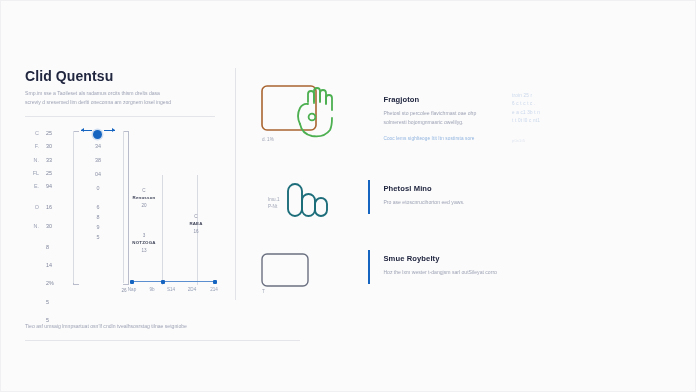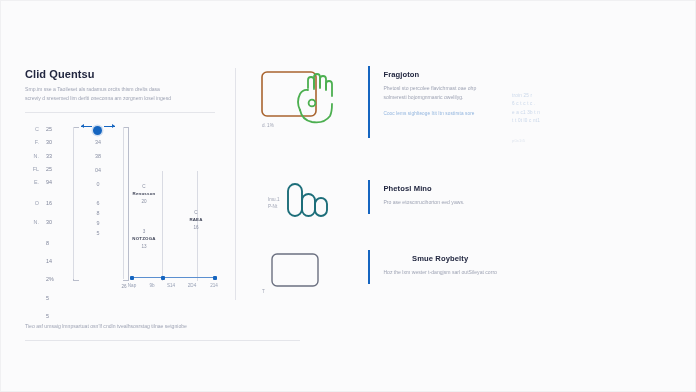--- a/index.html
+++ b/index.html
@@ -16,21 +16,21 @@
   }
   
   .title{
     position:absolute;left:25px;top:20px;
     font-size:15.5px;font-weight:bold;letter-spacing:-0.2px;
     color:#20243a;
   }
   
   .left-col{position:absolute;left:25px;top:68px;width:200px;}
   .sec-head{
-    font-size:11px;font-weight:bold;color:#222740;letter-spacing:.1px;
+    font-size:14px;font-weight:bold;color:#222740;letter-spacing:.1px;
     margin:0 0 5px 0;
   }
   .sec-body{
     font-size:5.1px;line-height:1.75;color:#9ea3b4;margin:0;
     max-width:185px;
   }
   .rule{
     height:1px;background:#e4e5ea;margin-top:9px;width:190px;
   }
   
@@ -227,21 +227,21 @@
       <div class="axis-tick" style="left:97px;top:158px;">Nap</div>
       <div class="axis-tick" style="left:117px;top:158px;">9b</div>
       <div class="axis-tick" style="left:136px;top:158px;">S14</div>
       <div class="axis-tick" style="left:157px;top:158px;">2D4</div>
       <div class="axis-tick" style="left:179px;top:158px;">214</div>
     </div>
   </div>
 
   <div class="divider"></div>
 
-  <div class="feature" style="top:66px;">
+  <div class="feature" style="top:80px;align-items:center;">
     <div class="icon-wrap">
       <svg width="92" height="64" viewBox="0 0 92 64">
         <rect x="6" y="6" width="54" height="44" rx="5" ry="5" fill="none" stroke="#a9642f" stroke-width="1.6"></rect>
         <g fill="none" stroke="#4caf50" stroke-width="1.8" stroke-linecap="round" stroke-linejoin="round">
           <path d="M44 44 q-4 -8 0 -16 q3 -5 8 -4"></path>
           <path d="M52 22 v-8 q0 -3 3 -3 q3 0 3 3 v9"></path>
           <path d="M58 21 v-10 q0 -3 3 -3 q3 0 3 3 v10"></path>
           <path d="M64 22 v-9 q0 -3 3 -3 q3 0 3 3 v10"></path>
           <path d="M70 24 v-6 q0 -3 3 -3 q3 0 3 3 v12"></path>
           <path d="M44 44 q2 10 12 12 q12 2 18 -6 q2 -4 2 -12"></path>
@@ -271,21 +271,21 @@
       <div class="icon-cap" style="left:12px;top:16px;white-space:pre-line;">Imu.1
 P-Nt</div>
     </div>
     <div class="accent" style="height:34px;"></div>
     <div class="f-text">
       <div class="f-head">Phetosl Mino</div>
       <p class="f-body">Pro ase etoscnrucihorton eed yaws.</p>
     </div>
   </div>
 
-  <div class="feature" style="top:250px;text-align:center;">
+  <div class="feature" style="top:250px;">
     <div class="icon-wrap" style="height:48px;">
       <svg width="92" height="48" viewBox="0 0 92 48">
         <rect x="6" y="4" width="46" height="32" rx="5" ry="5" fill="none" stroke="#6b7080" stroke-width="1.4"></rect>
       </svg>
       <div class="icon-cap" style="left:6px;top:38px;">T</div>
     </div>
     <div class="accent" style="height:34px;"></div>
     <div class="f-text">
       <div class="f-head">Smue Roybelty</div>
       <p class="f-body">Hoz the lxm wester t-dangjsm sarl outSileyat corro</p>

